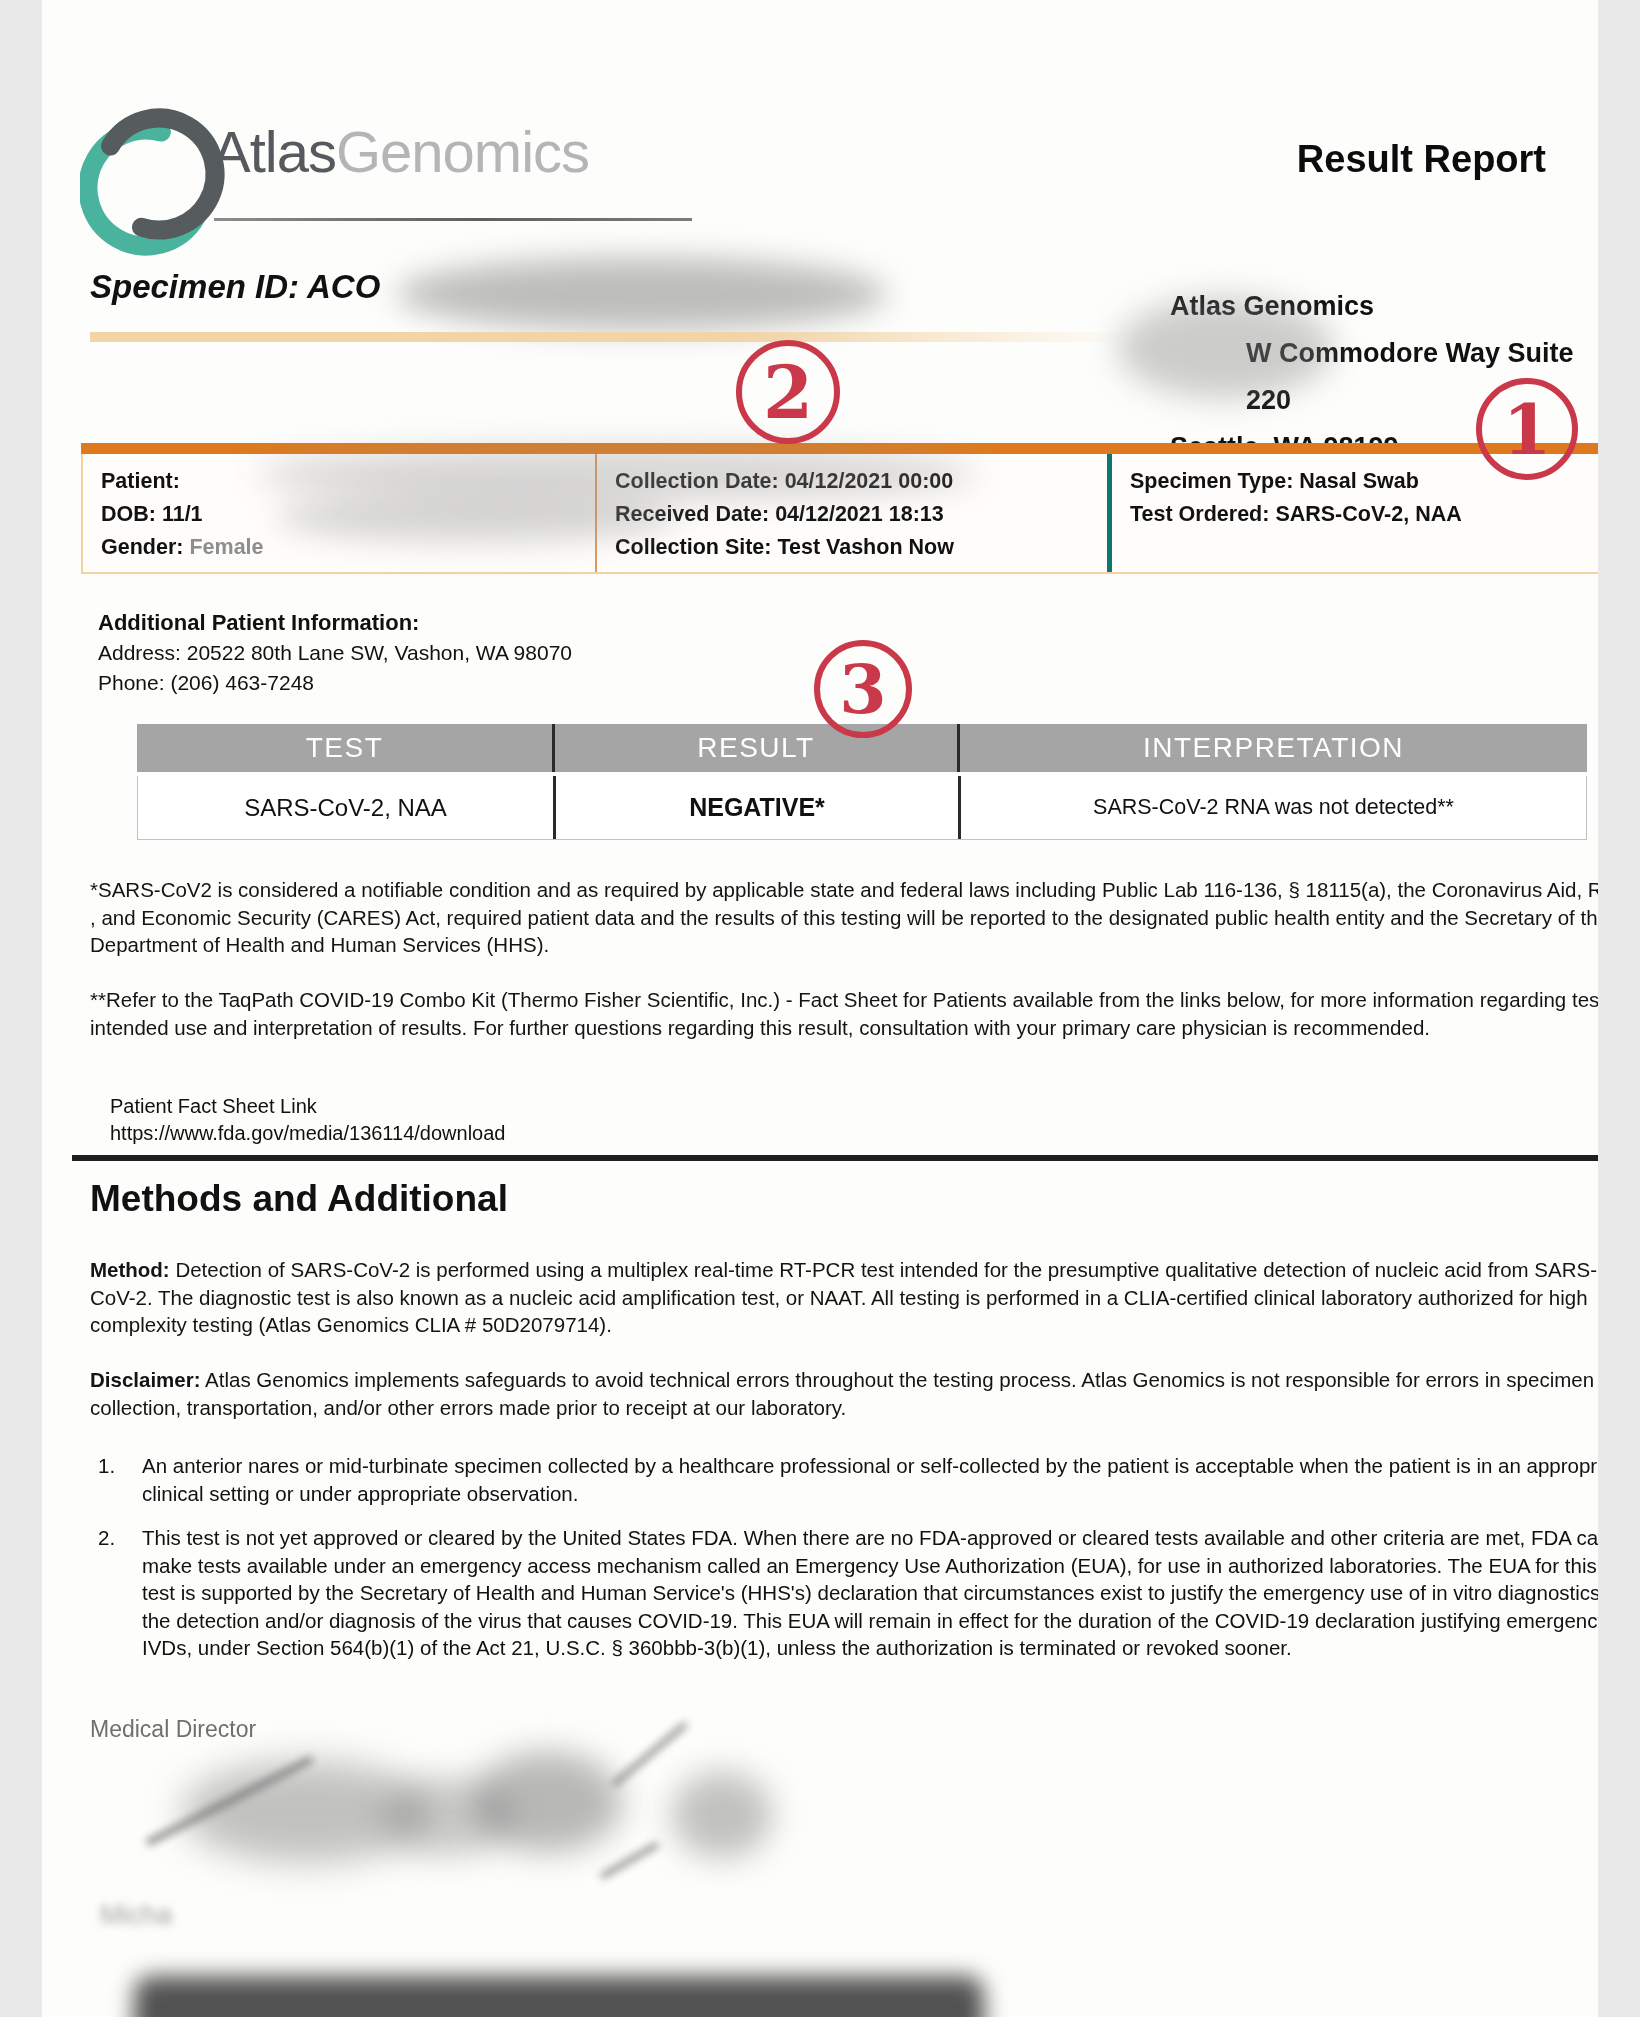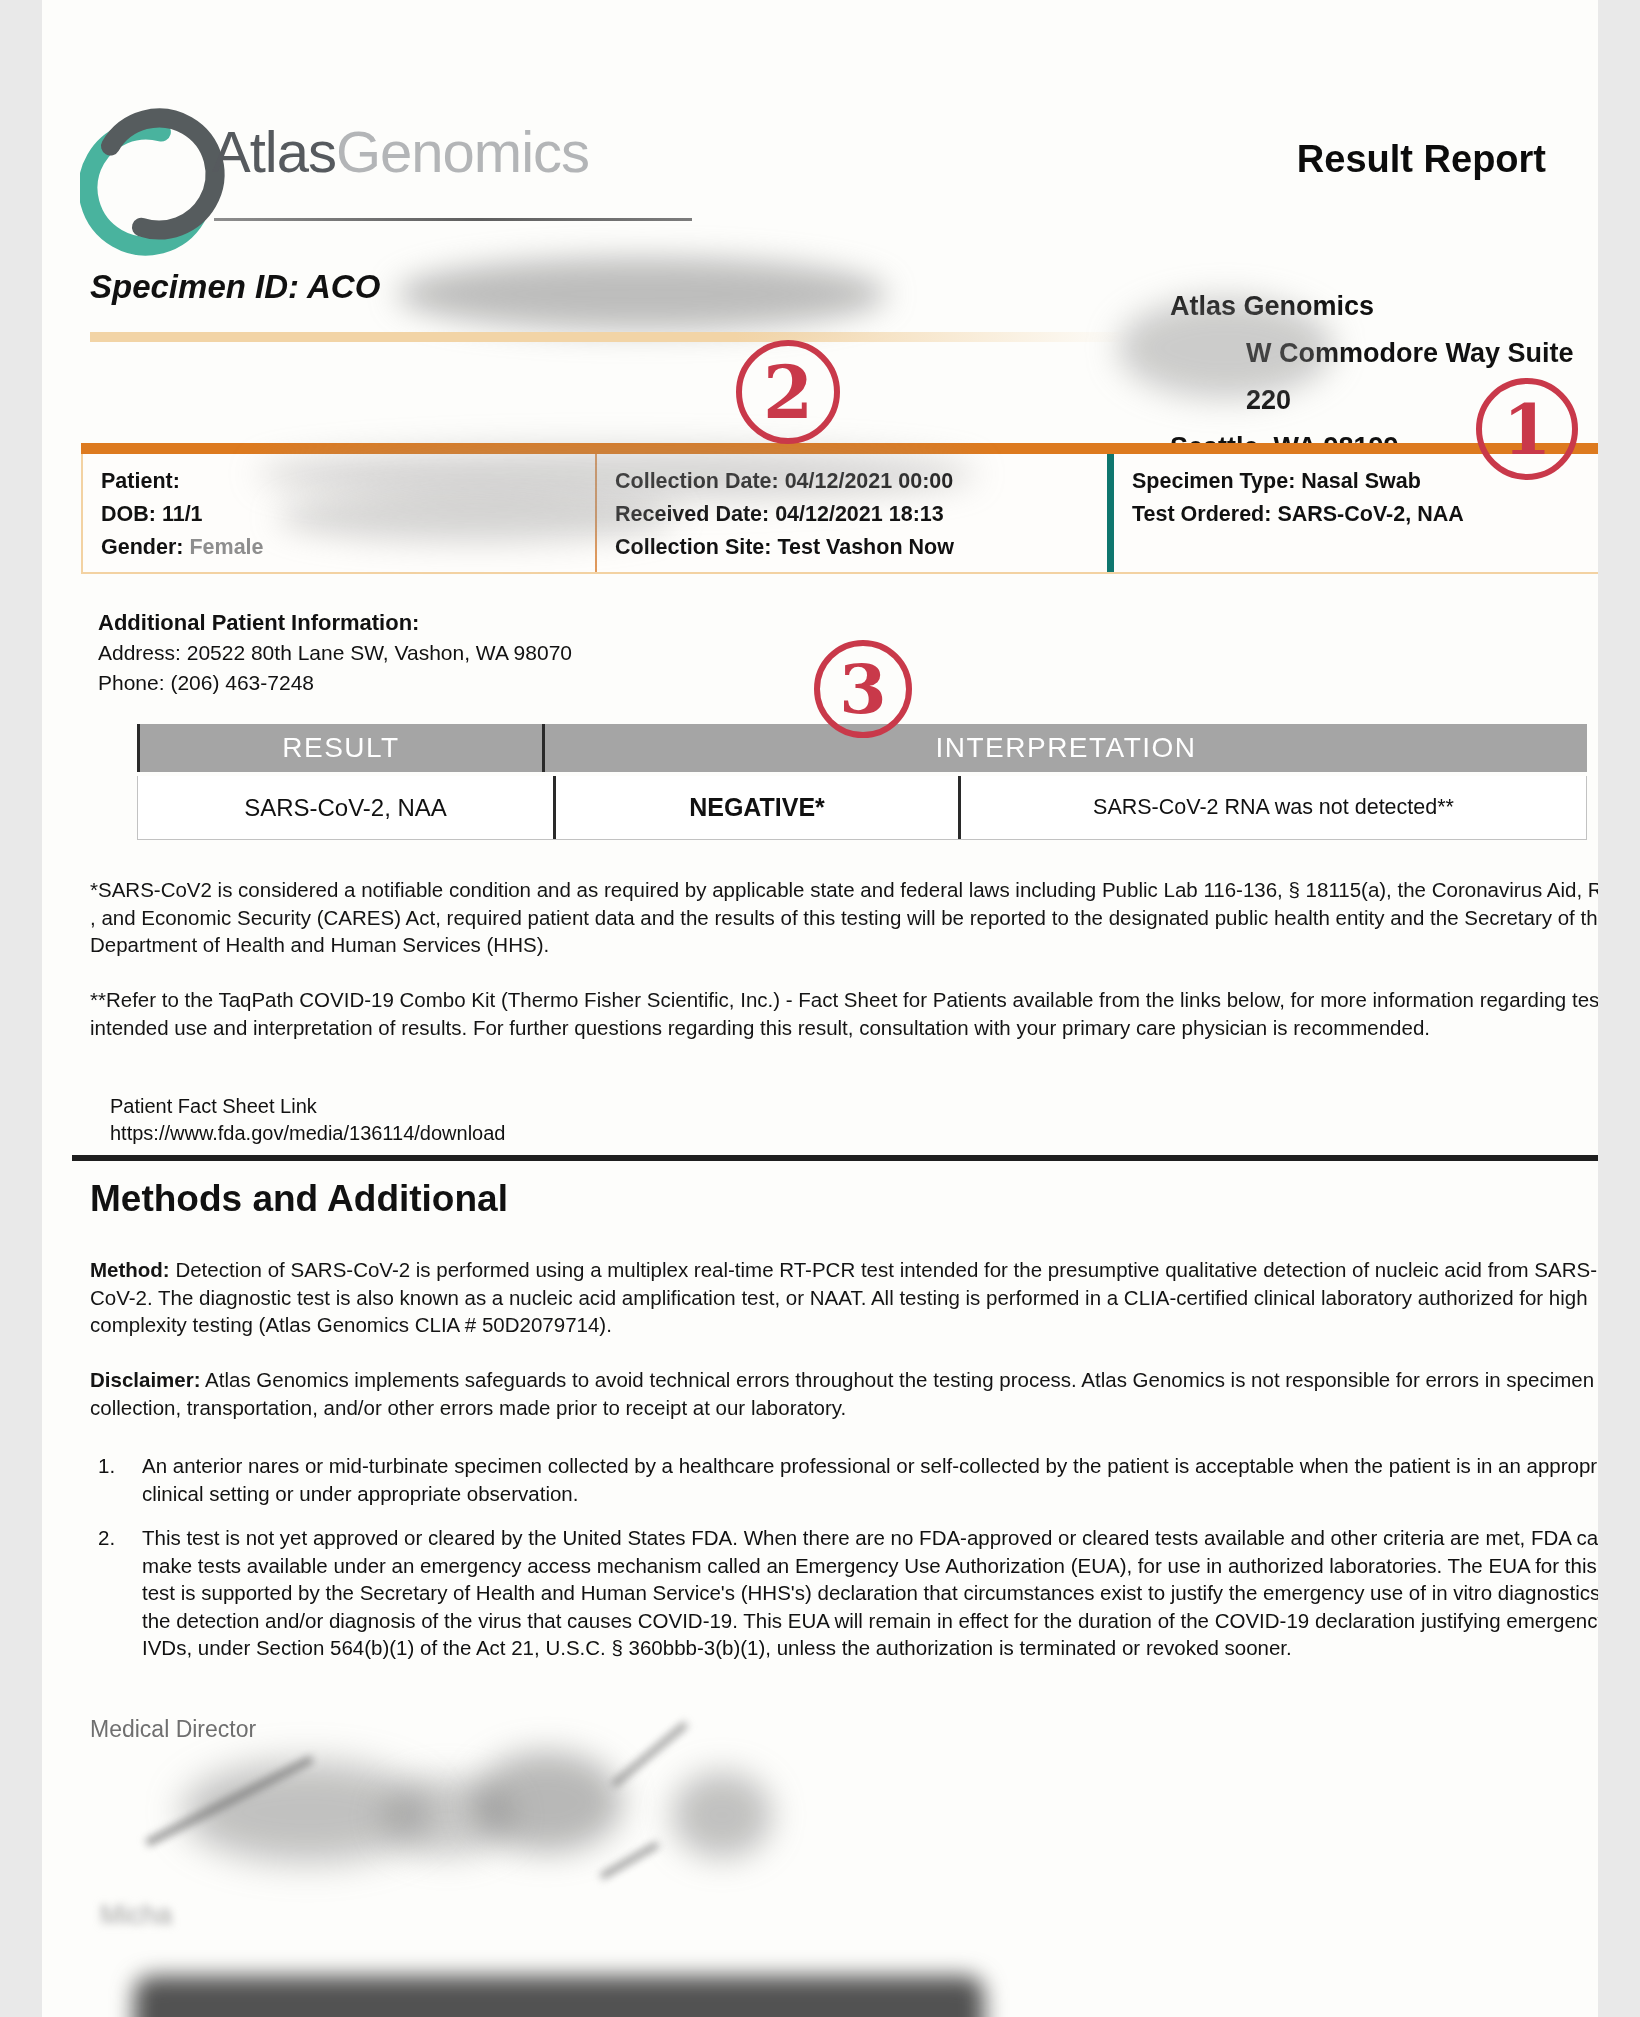--- a/index.html
+++ b/index.html
@@ -33,21 +33,21 @@
   .marker-1 { left:1434px; top:378px; width:102px; height:102px; font-size:70px; }
   .marker-3 { left:772px; top:640px; width:98px; height:98px; font-size:68px; }
 
   
   .info-box { position:absolute; left:39px; top:443px; width:1544px; height:131px; }
   .info-box .topbar { height:11px; background:#dd7a1f; }
   .info-box .cols { display:flex; height:120px; border:2px solid #f3d2a2; border-top:none; background:#fefdfb; }
   .info-col { padding:11px 0 0 18px; font-size:21.5px; font-weight:bold; line-height:33px; }
   .info-col.c1 { width:512px; }
   .info-col.c2 { width:512px; border-left:2px solid #e0995c; }
-  .info-col.c3 { flex:1; border-left:7px solid #0f766e; }
+  .info-col.c3 { flex:1; border-left:5px solid #0f766e; }
   .val-gray { color:#8e8e8e; font-weight:bold; }
 
   
   .addl { position:absolute; left:56px; top:608px; font-size:21px; line-height:30px; }
   .addl .hd { font-weight:bold; font-size:22px; }
 
   
   .rtable { position:absolute; left:95px; top:724px; width:1450px; }
   .rtable .hrow { display:flex; height:48px; background:#a5a5a5; }
   .rtable .hcell { display:flex; align-items:center; justify-content:center;
@@ -173,20 +173,21 @@
   <div class="blur-blob red-dob"></div>
 
   <div class="addl">
     <div class="hd">Additional Patient Information:</div>
     <div>Address: 20522 80th Lane SW, Vashon, WA  98070</div>
     <div>Phone:  (206) 463-7248</div>
   </div>
 
   <div class="rtable">
     <div class="hrow">
+      <div class="hcell cw1">TEST</div>
       <div class="hcell cw2 divl">RESULT</div>
       <div class="hcell cw3 divl">INTERPRETATION</div>
     </div>
     <div class="gap"></div>
     <div class="brow">
       <div class="bcell cw1 cell-test">SARS-CoV-2, NAA</div>
       <div class="bcell cw2 cell-result divl">NEGATIVE*</div>
       <div class="bcell cw3 cell-interp divl">SARS-CoV-2 RNA was not detected**</div>
     </div>
   </div>

